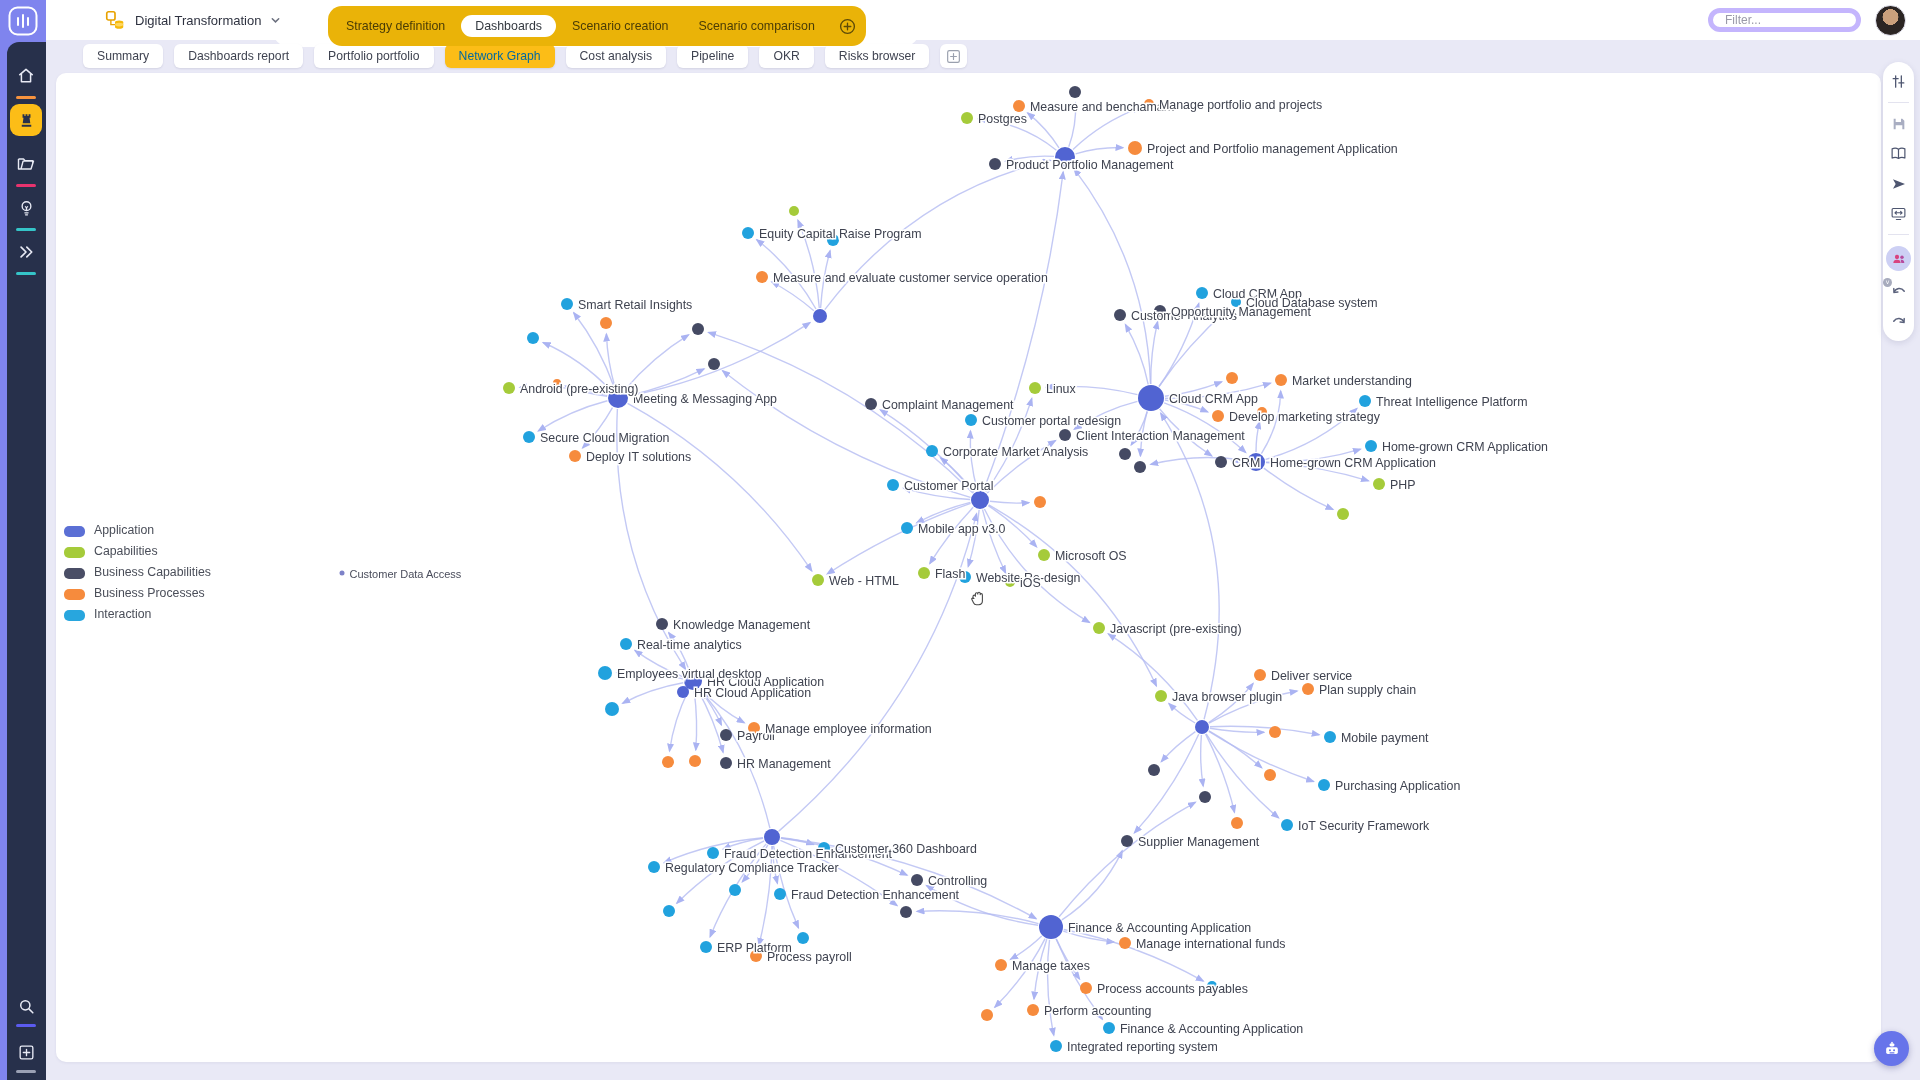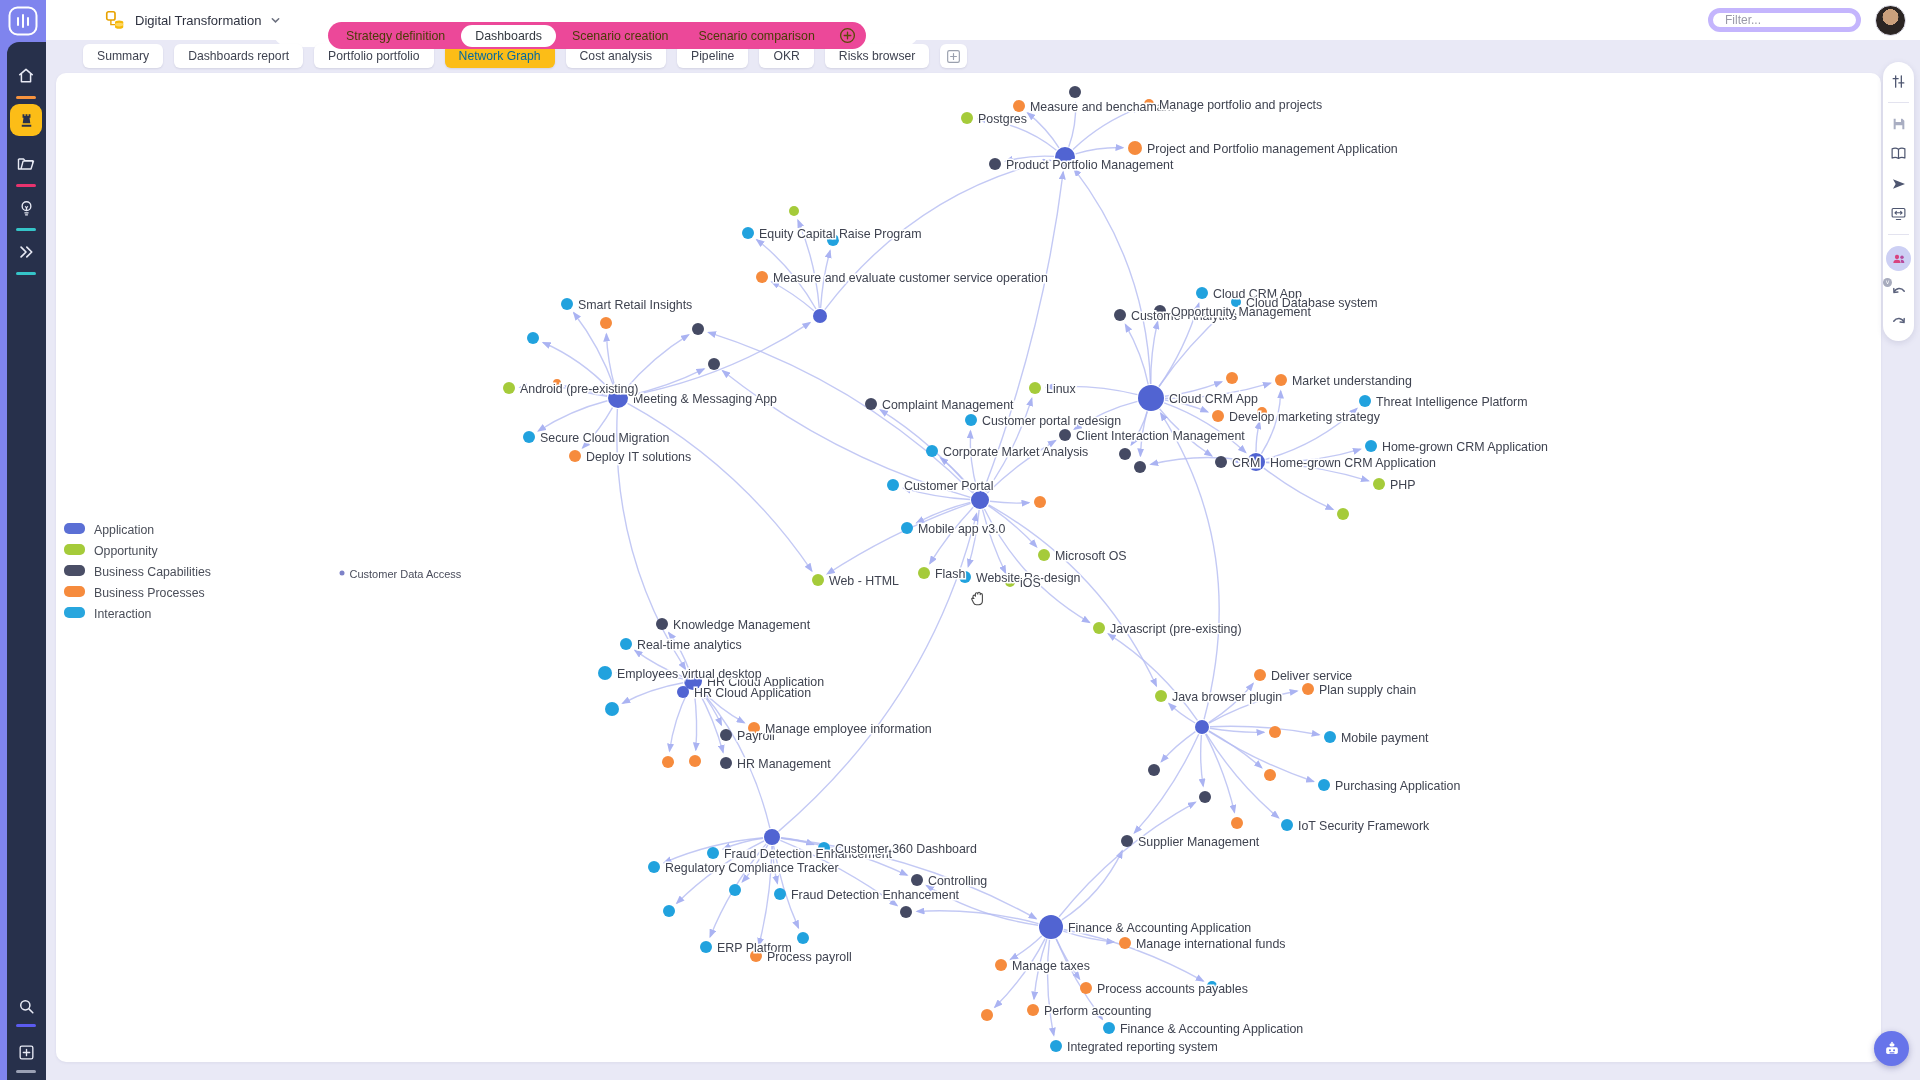--- a/index.html
+++ b/index.html
@@ -13,40 +13,40 @@
   .snav { position:absolute; left:10px; width:32px; height:32px; display:flex; align-items:center; justify-content:center; color:#e8eaf5; }
   .snav svg { display:block; }
   .snav.sel { background:#fcbd17; border-radius:9px; color:#27304b; }
   .underbar { position:absolute; left:16px; width:20px; height:3px; border-radius:2px; }
 
   
   .topbar { position:absolute; left:46px; top:0; right:0; height:40px; background:#ffffff; z-index:20; }
   .white-curve { position:absolute; left:272px; top:0; width:648px; height:47px; background:#ffffff; border-radius:0 0 18px 18px; z-index:15; }
   .title-area { position:absolute; left:58px; top:0; height:40px; display:flex; align-items:center; gap:9px; z-index:21; }
   .app-title { font-size:13px; color:#2e3240; font-weight:400; }
-  .main-tabs { position:absolute; left:282px; top:22px; height:27px; background:#ec4899; border-radius:14px; display:flex; align-items:center; padding:0 10px 0 4px; gap:2px; z-index:21; }
+  .main-tabs { position:absolute; left:282px; top:6px; height:40px; background:#eab308; border-radius:14px; display:flex; align-items:center; padding:0 10px 0 4px; gap:2px; z-index:21; }
   .main-tab { font-size:12.4px; color:#4a3c06; padding:4px 14px; border-radius:12px; white-space:nowrap; cursor:pointer; }
   .main-tab.active { background:#ffffff; color:#33383f; }
   .addtab-icon { margin-left:8px; display:flex; align-items:center; }
   .top-right { position:absolute; right:14px; top:0; height:40px; display:flex; align-items:center; gap:14px; z-index:21; }
   .filter-input { width:153px; height:24px; border:5px solid #c4b5fd; border-radius:13px; padding:0 12px; font-size:12px; color:#5a5e6b; outline:none; background:#fff; }
   .filter-input::placeholder { color:#9a9aa8; }
   .avatar { width:31px; height:31px; border-radius:50%; background:radial-gradient(circle at 50% 38%, #caa07c 0 34%, #2b2523 35% 72%, #3a3230 73%); border:1px solid #d8d8e4; }
 
   
   .subtabs { position:absolute; left:83px; top:44px; display:flex; gap:11px; z-index:18; align-items:center; }
   .subtab { background:#ffffff; border-radius:6px; height:24px; display:flex; align-items:center; padding:0 14px; font-size:12.2px; color:#3f4351; box-shadow:0 1px 2px rgba(60,60,100,.12); white-space:nowrap; cursor:pointer; }
   .subtab.active { background:#fcbd17; color:#0369a1; }
   .subtab.iconbtn { padding:0 6px; }
 
   
   .canvas { position:absolute; left:56px; top:73px; width:1825px; height:989px; background:#ffffff; border-radius:10px; box-shadow:0 1px 3px rgba(70,70,120,.08); z-index:5; overflow:hidden; }
   .canvas svg.graph { position:absolute; left:0; top:0; }
   .legend { position:absolute; left:8px; top:450px; display:flex; flex-direction:column; gap:7px; z-index:8; }
-  .legend-item { display:flex; align-items:flex-start; gap:9px; }
+  .legend-item { display:flex; align-items:flex-end; gap:9px; }
   .legend-swatch { width:21px; height:11px; border-radius:5px; }
   .legend-label { font-size:12.3px; color:#4a4e59; }
   .cursor-hand { position:absolute; left:912px; top:516px; z-index:9; }
 
   
   .rtoolbar { position:absolute; left:1883px; top:62px; width:31px; background:#ffffff; border-radius:16px; box-shadow:0 2px 6px rgba(70,70,120,.15); display:flex; flex-direction:column; align-items:center; padding:10px 0; gap:11px; z-index:25; }
   .rtool { width:19px; height:19px; display:flex; align-items:center; justify-content:center; color:#4e5670; position:relative; cursor:pointer; }
   .rt-div { width:21px; height:1px; background:#e3e3ef; }
   .rtool.people { width:25px; height:25px; background:#cdd0f4; border-radius:50%; }
   .mini-badge { position:absolute; left:-6px; top:-4px; width:9px; height:9px; border-radius:50%; background:#a7abbd; color:#fff; font-size:7px; line-height:9px; text-align:center; }
@@ -467,21 +467,21 @@
       </g>
     </svg>
 
   <div class="legend">
     <div class="legend-item">
       <span class="legend-swatch" style="background:#5b6fd5"></span>
       <span class="legend-label">Application</span>
     </div>
     <div class="legend-item">
       <span class="legend-swatch" style="background:#a5cb3a"></span>
-      <span class="legend-label">Opportunity</span>
+      <span class="legend-label">Capabilities</span>
     </div>
     <div class="legend-item">
       <span class="legend-swatch" style="background:#4a4e66"></span>
       <span class="legend-label">Business Capabilities</span>
     </div>
     <div class="legend-item">
       <span class="legend-swatch" style="background:#f68b3d"></span>
       <span class="legend-label">Business Processes</span>
     </div>
     <div class="legend-item">

